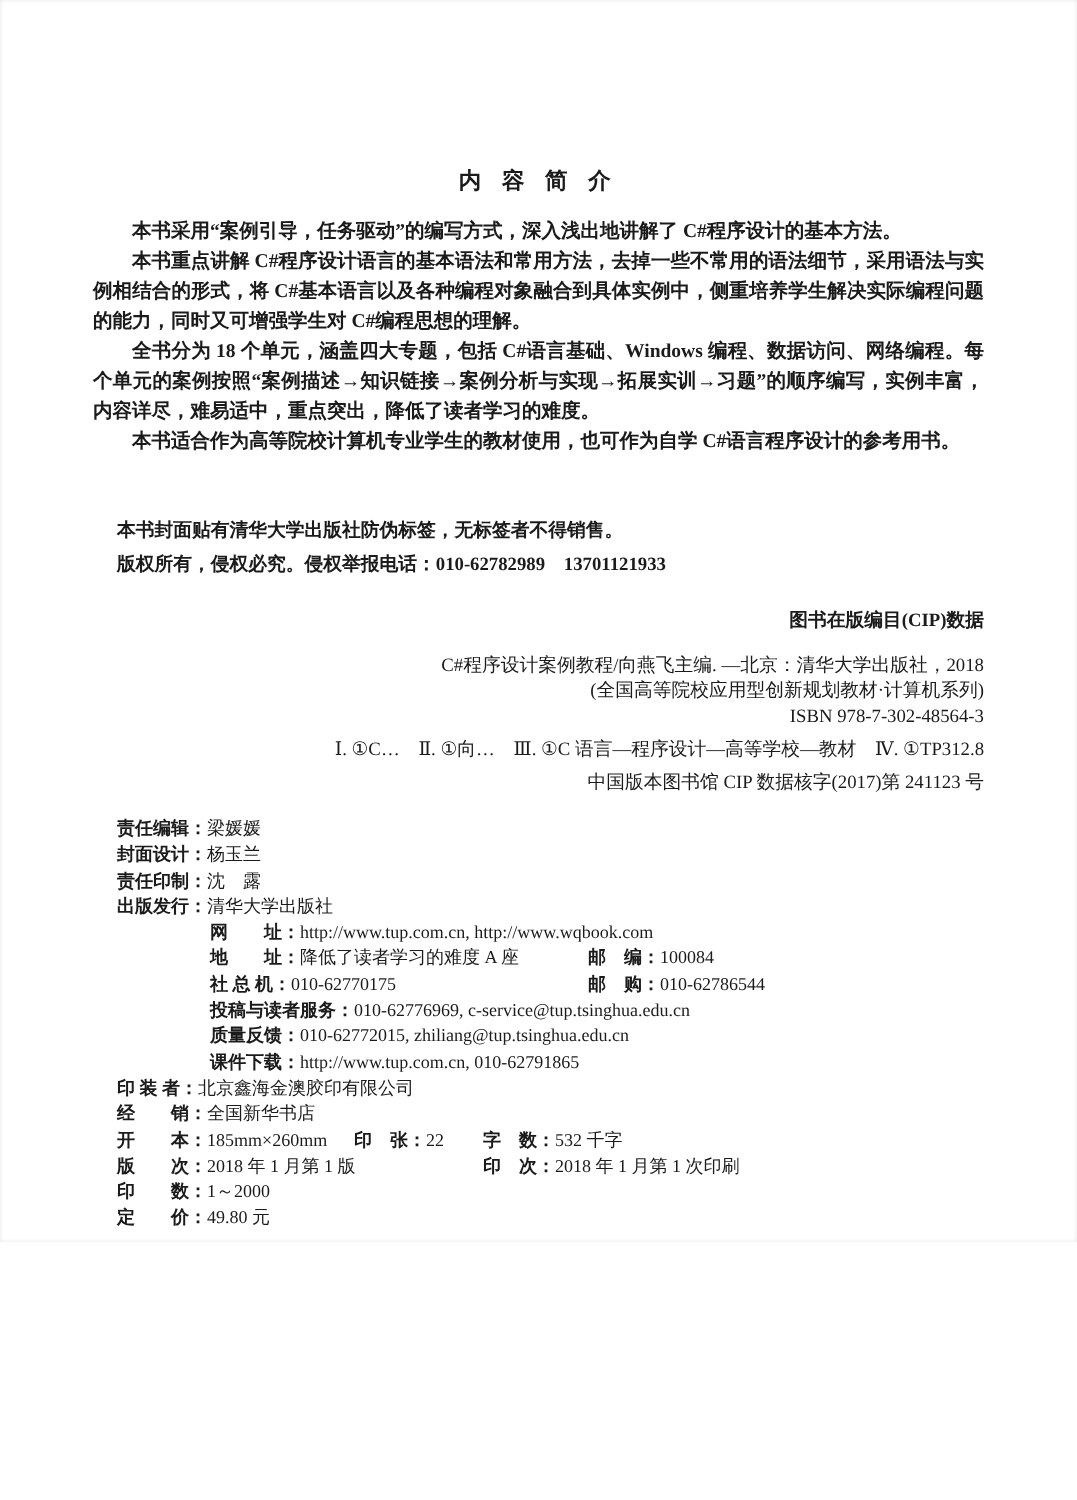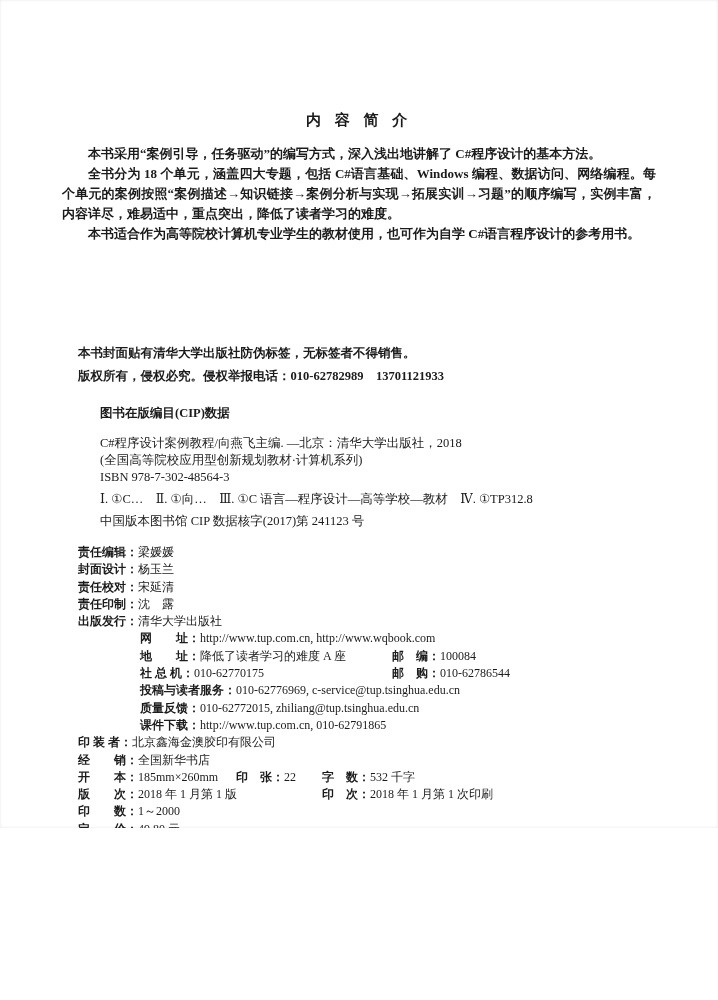--- a/index.html
+++ b/index.html
@@ -52,20 +52,21 @@
   .notice div { white-space: nowrap; }
 
   
   .cip {
     position: absolute;
     top: 405px;
     left: 100px;
     width: 556px;
     font-size: 12.5px;
     line-height: 17px;
+    text-align: right;
   }
   .cip-header { font-weight: bold; margin-bottom: 13px; }
   .cip-class { margin-top: 5px; }
   .cip-record { margin-top: 5px; }
 
   
   .credits {
     position: absolute;
     top: 544px;
     left: 78px;
@@ -107,20 +108,21 @@
 </style>
 </head>
 <body>
 
 <div class="page">
 
   <div class="page-title">内 容 简 介</div>
 
   <div class="intro">
     <p>本书采用“案例引导，任务驱动”的编写方式，深入浅出地讲解了 C#程序设计的基本方法。</p>
+    <p>本书重点讲解 C#程序设计语言的基本语法和常用方法，去掉一些不常用的语法细节，采用语法与实例相结合的形式，将 C#基本语言以及各种编程对象融合到具体实例中，侧重培养学生解决实际编程问题的能力，同时又可增强学生对 C#编程思想的理解。</p>
     <p>全书分为 18 个单元，涵盖四大专题，包括 C#语言基础、Windows 编程、数据访问、网络编程。每个单元的案例按照“案例描述→知识链接→案例分析与实现→拓展实训→习题”的顺序编写，实例丰富，内容详尽，难易适中，重点突出，降低了读者学习的难度。</p>
     <p>本书适合作为高等院校计算机专业学生的教材使用，也可作为自学 C#语言程序设计的参考用书。</p>
   </div>
 
   <div class="notice">
     <div>本书封面贴有清华大学出版社防伪标签，无标签者不得销售。</div>
     <div>版权所有，侵权必究。侵权举报电话：010-62782989　13701121933</div>
   </div>
 
   <div class="cip">
@@ -133,23 +135,20 @@
   </div>
 
   <div class="credits">
     <div class="crow">
       <span class="cl">责任编辑：</span><span class="cv">梁媛媛</span>
     </div>
     <div class="crow">
       <span class="cl">封面设计：</span><span class="cv">杨玉兰</span>
     </div>
     <div class="crow">
-      <span class="cl">责任校对：</span><span class="cv">宋延清</span>
-    </div>
-    <div class="crow">
       <span class="cl">责任印制：</span><span class="cv">沈　露</span>
     </div>
     <div class="crow">
       <span class="cl">出版发行：</span><span class="cv">清华大学出版社</span>
     </div>
     <div class="crow sub">
       <span class="cl">网　　址：</span><span class="cv">http://www.tup.com.cn, http://www.wqbook.com</span>
     </div>
     <div class="crow sub">
       <span class="cl">地　　址：</span><span class="cv">降低了读者学习的难度 A 座</span>

